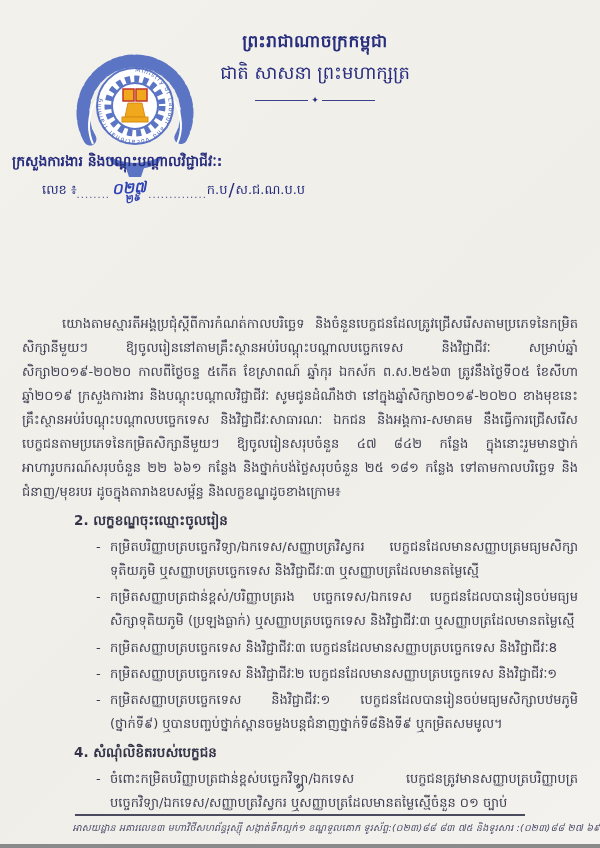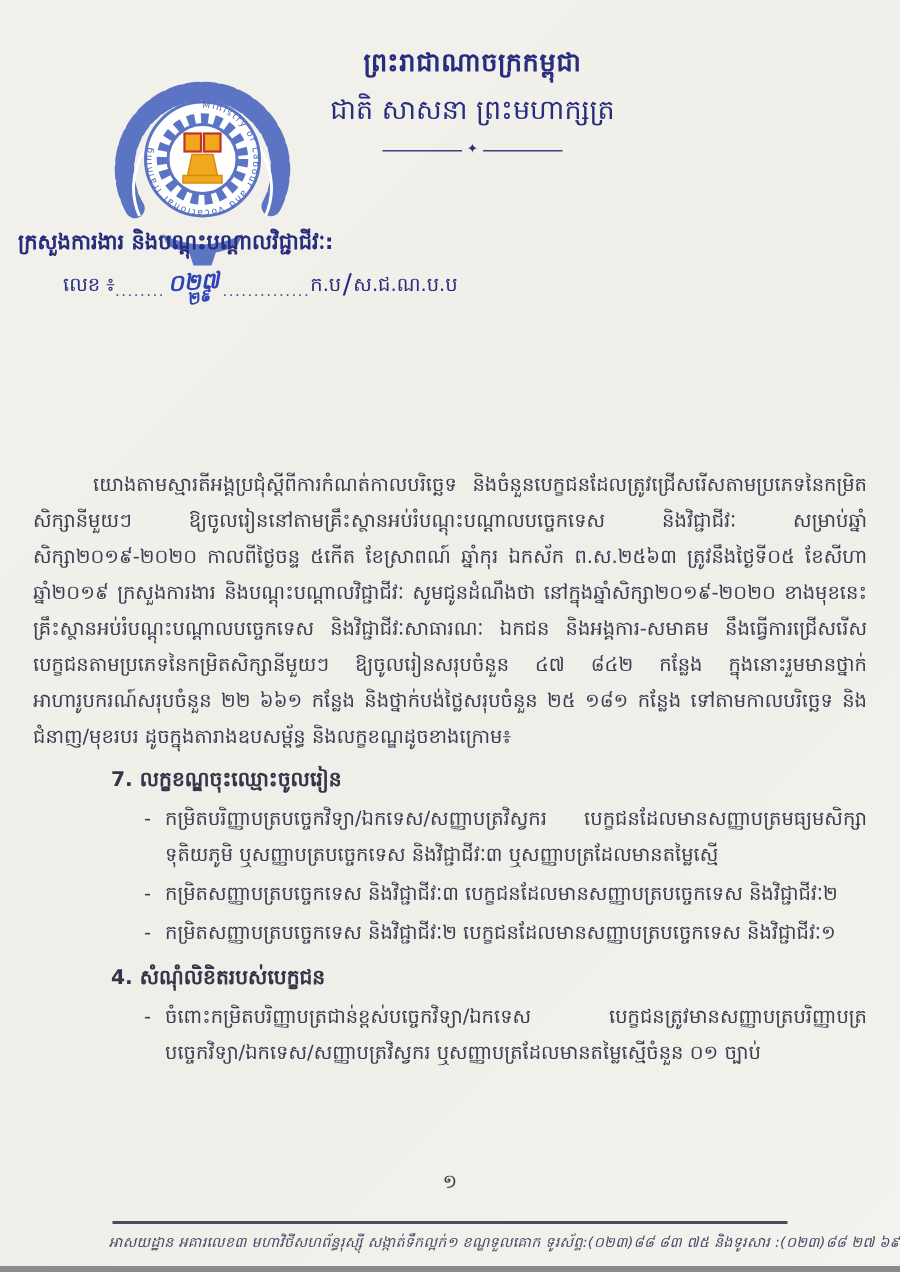--- a/index.html
+++ b/index.html
@@ -148,25 +148,27 @@
       <span>ក.ប</span>
       <span class="ref-slash">/</span>
       <span>ស.ជ.ណ.ប.ប</span>
     </div>
   </div>
 
 
   <div class="body-block">
     <div class="opening">យោងតាមស្មារតីអង្គប្រជុំស្តីពីការកំណត់កាលបរិច្ឆេទ និងចំនួនបេក្ខជនដែលត្រូវជ្រើសរើសតាមប្រភេទនៃកម្រិតសិក្សានីមួយៗ ឱ្យចូលរៀននៅតាមគ្រឹះស្ថានអប់រំបណ្តុះបណ្តាលបច្ចេកទេស និងវិជ្ជាជីវៈ សម្រាប់ឆ្នាំសិក្សា២០១៩-២០២០ កាលពីថ្ងៃចន្ទ ៥កើត ខែស្រាពណ៍ ឆ្នាំកុរ ឯកស័ក ព.ស.២៥៦៣ ត្រូវនឹងថ្ងៃទី០៥ ខែសីហា ឆ្នាំ២០១៩ ក្រសួងការងារ និងបណ្តុះបណ្តាលវិជ្ជាជីវៈ សូមជូនដំណឹងថា នៅក្នុងឆ្នាំសិក្សា២០១៩-២០២០ ខាងមុខនេះ គ្រឹះស្ថានអប់រំបណ្តុះបណ្តាលបច្ចេកទេស និងវិជ្ជាជីវៈសាធារណៈ ឯកជន និងអង្គការ-សមាគម នឹងធ្វើការជ្រើសរើសបេក្ខជនតាមប្រភេទនៃកម្រិតសិក្សានីមួយៗ ឱ្យចូលរៀនសរុបចំនួន ៤៧ ៨៤២ កន្លែង ក្នុងនោះរួមមានថ្នាក់អាហារូបករណ៍សរុបចំនួន ២២ ៦៦១ កន្លែង និងថ្នាក់បង់ថ្លៃសរុបចំនួន ២៥ ១៨១ កន្លែង ទៅតាមកាលបរិច្ឆេទ និងជំនាញ/មុខរបរ ដូចក្នុងតារាងឧបសម្ព័ន្ធ និងលក្ខខណ្ឌដូចខាងក្រោម៖</div>
 
-    <div class="section-heading">7. លក្ខខណ្ឌចុះឈ្មោះចូលរៀន</div>
+    <div class="section-heading">2. លក្ខខណ្ឌចុះឈ្មោះចូលរៀន</div>
     <ul class="bullets">
       <li>កម្រិតបរិញ្ញាបត្របច្ចេកវិទ្យា/ឯកទេស/សញ្ញាបត្រវិស្វករ បេក្ខជនដែលមានសញ្ញាបត្រមធ្យមសិក្សាទុតិយភូមិ ឬសញ្ញាបត្របច្ចេកទេស និងវិជ្ជាជីវៈ៣ ឬសញ្ញាបត្រដែលមានតម្លៃស្មើ</li>
-      <li>កម្រិតសញ្ញាបត្របច្ចេកទេស និងវិជ្ជាជីវៈ៣ បេក្ខជនដែលមានសញ្ញាបត្របច្ចេកទេស និងវិជ្ជាជីវៈ២</li>
+      <li>កម្រិតសញ្ញាបត្រជាន់ខ្ពស់/បរិញ្ញាបត្ររង បច្ចេកទេស/ឯកទេស បេក្ខជនដែលបានរៀនចប់មធ្យមសិក្សាទុតិយភូមិ (ប្រឡងធ្លាក់) ឬសញ្ញាបត្របច្ចេកទេស និងវិជ្ជាជីវៈ៣ ឬសញ្ញាបត្រដែលមានតម្លៃស្មើ</li>
+      <li>កម្រិតសញ្ញាបត្របច្ចេកទេស និងវិជ្ជាជីវៈ៣ បេក្ខជនដែលមានសញ្ញាបត្របច្ចេកទេស និងវិជ្ជាជីវៈ8</li>
       <li>កម្រិតសញ្ញាបត្របច្ចេកទេស និងវិជ្ជាជីវៈ២ បេក្ខជនដែលមានសញ្ញាបត្របច្ចេកទេស និងវិជ្ជាជីវៈ១</li>
+      <li>កម្រិតសញ្ញាបត្របច្ចេកទេស និងវិជ្ជាជីវៈ១ បេក្ខជនដែលបានរៀនចប់មធ្យមសិក្សាបឋមភូមិ (ថ្នាក់ទី៩) ឬបានបញ្ចប់ថ្នាក់ស្ពានចម្លងបន្តជំនាញថ្នាក់ទី៨និងទី៩ ឬកម្រិតសមមូល។</li>
     </ul>
 
     <div class="section-heading">4. សំណុំលិខិតរបស់បេក្ខជន</div>
     <ul class="bullets">
       <li class="last-bullet-wrap">
         <span>ចំពោះកម្រិតបរិញ្ញាបត្រជាន់ខ្ពស់បច្ចេកវិទ្យា/ឯកទេស បេក្ខជនត្រូវមានសញ្ញាបត្របរិញ្ញាបត្របច្ចេកវិទ្យា/ឯកទេស/សញ្ញាបត្រវិស្វករ ឬសញ្ញាបត្រដែលមានតម្លៃស្មើចំនួន ០១ ច្បាប់</span>
         
       </li>
     </ul>
   </div>

